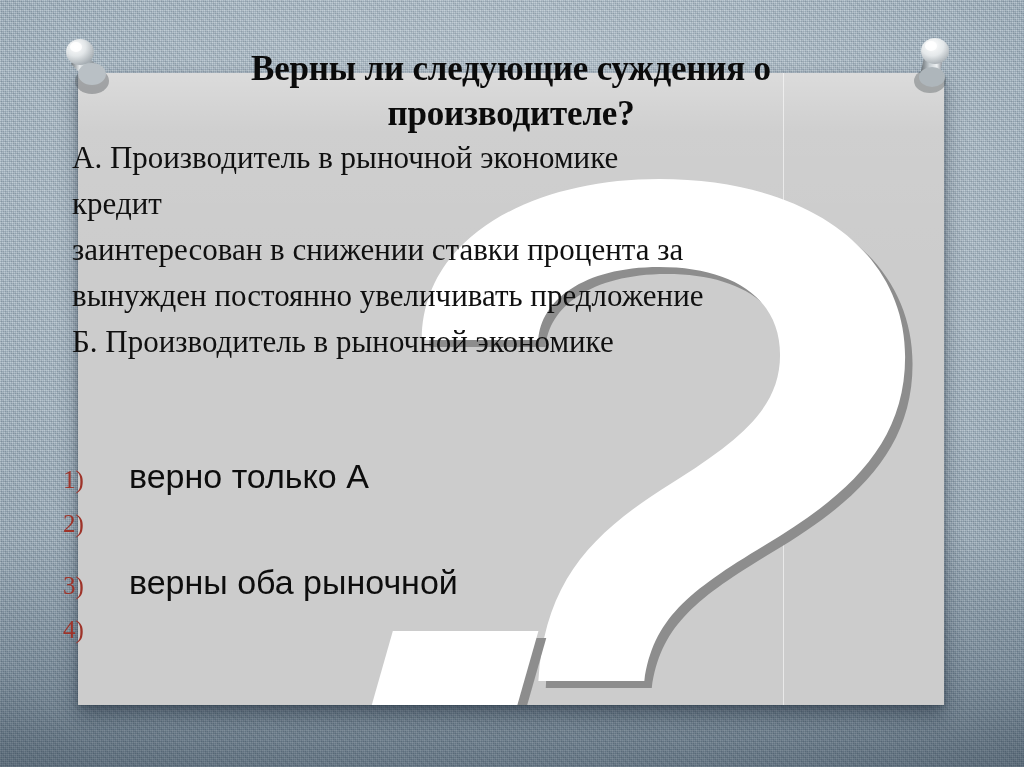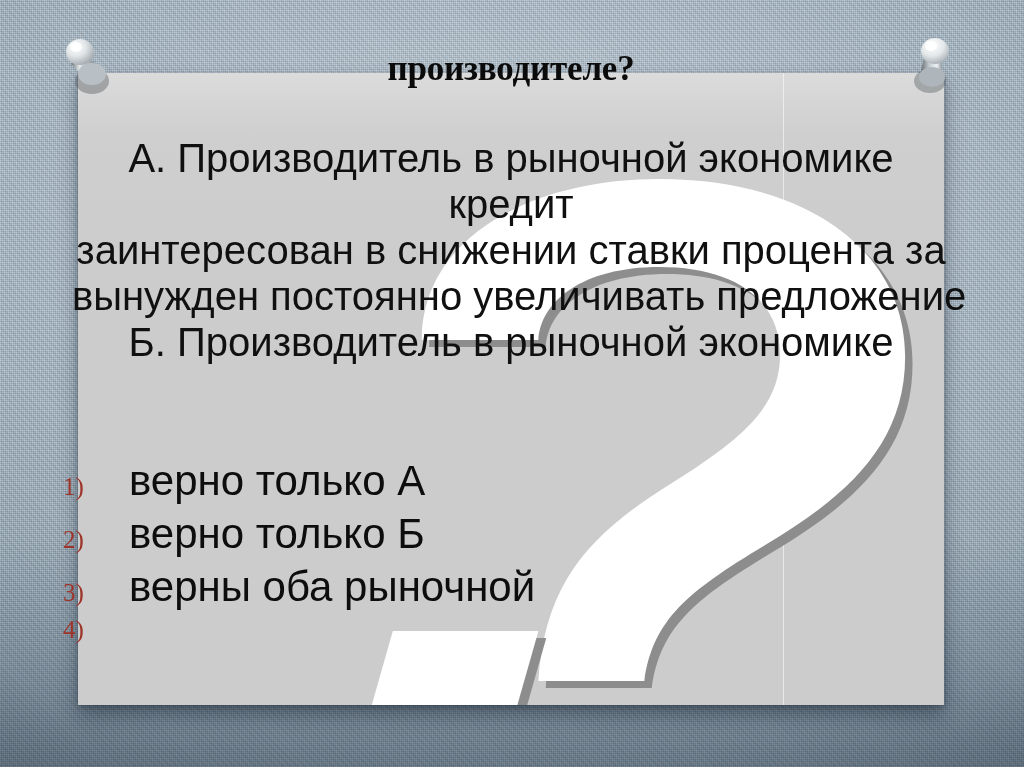--- a/index.html
+++ b/index.html
@@ -123,24 +123,24 @@
     line-height: 45px;
     color: #0b0b0b;
     letter-spacing: -0.2px;
   }
 
   .body-block {
     position: absolute;
     left: -6px;
     top: 62px;
     width: 878px;
-    text-align: center;
-    font-family: Liberation Sans, sans-serif;
+    text-align: left;
+    font-family: Liberation Serif, serif;
     font-weight: normal;
-    font-size: 40px;
+    font-size: 31px;
     line-height: 46px;
     color: #101010;
   }
   .body-line { white-space: nowrap; }
 
   
   .options {
     position: absolute;
     left: -16px;
     top: 384px;
@@ -155,21 +155,21 @@
     width: 66px;
     flex: 0 0 66px;
     text-align: left;
     padding-left: 1px;
     font-family: "Liberation Serif", "DejaVu Serif", serif;
     font-size: 25px;
     color: #9e3329;
   }
   .option-text {
     font-family: "Liberation Sans", "DejaVu Sans", sans-serif;
-    font-size: 42px;
+    font-size: 34px;
     color: #0d0d0d;
     white-space: nowrap;
   }
 
   
   .pin {
     position: absolute;
     width: 56px;
     height: 72px;
     pointer-events: none;
@@ -219,39 +219,39 @@
           <use href="#qdot" fill="#8d8d8d" transform="translate(7,7)"></use>
           <use href="#qdot" fill="#ffffff"></use>
         </g>
       </svg>
     </div>
   </div>
 
   <div class="content">
 
     <div class="title-block">
+      <div>Верны ли следующие суждения о</div>
       <div>производителе?</div>
     </div>
 
     <div class="body-block">
       <div class="body-line">А. Производитель в рыночной экономике</div>
       <div class="body-line">кредит</div>
       <div class="body-line">заинтересован в снижении ставки процента за</div>
       <div class="body-line">вынужден постоянно увеличивать предложение</div>
       <div class="body-line">Б. Производитель в рыночной экономике</div>
     </div>
 
     <div class="options">
       <div class="option-row">
         <span class="option-num">1)</span>
         <span class="option-text">верно только А</span>
       </div>
       <div class="option-row">
         <span class="option-num">2)</span>
-        <span class="option-text">верно только Б</span>
       </div>
       <div class="option-row">
         <span class="option-num">3)</span>
         <span class="option-text">верны оба рыночной</span>
       </div>
       <div class="option-row">
         <span class="option-num">4)</span>
       </div>
     </div>
 

